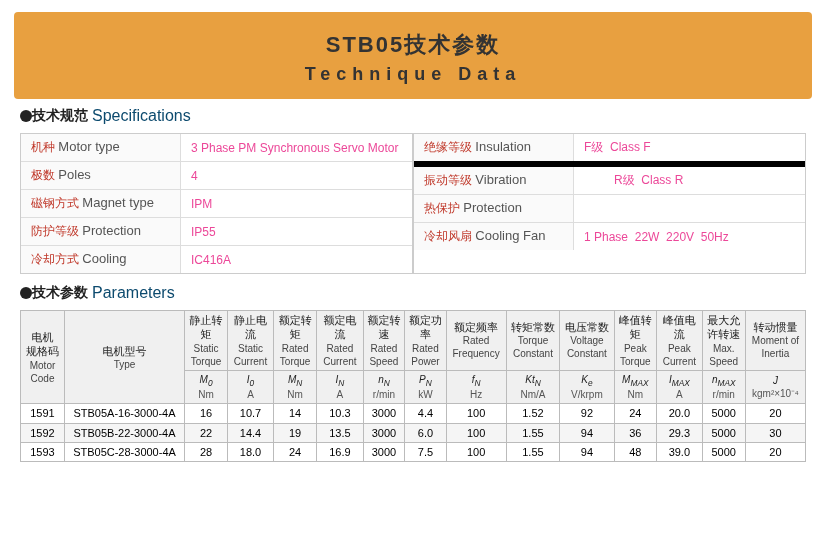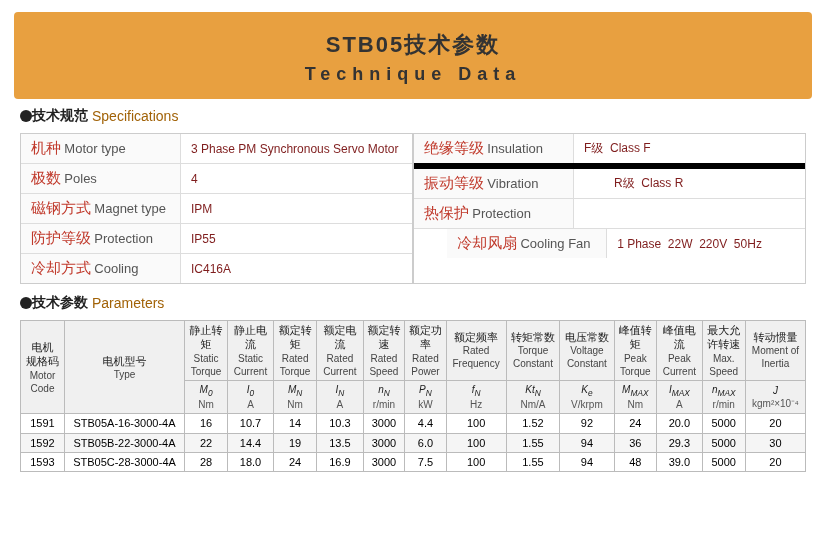--- a/index.html
+++ b/index.html
@@ -47,44 +47,44 @@
       border-radius: 50%;
       display: inline-block;
       flex-shrink: 0;
     }
     .section-label-cn {
       font-size: 14px;
       font-weight: bold;
       color: #222;
     }
     .section-label-en {
-      font-size: 14px;
-      color: #a16207;
+      font-size: 16px;
+      color: #0c4a6e;
     }
     .spec-label {
       width: 160px;
       padding: 5px 10px;
       background: #fafafa;
       border-right: 1px solid #ddd;
       flex-shrink: 0;
     }
     .spec-label .cn {
       color: #c0392b;
-      font-size: 15px;
+      font-size: 12px;
     }
     .spec-label .en {
       color: #555;
       font-size: 13px;
     }
     .spec-value {
       padding: 5px 10px;
       display: flex;
       align-items: center;
       font-size: 12px;
-      color: #7f1d1d;
+      color: #ec4899;
     }
     .params-section {
       padding: 6px 20px 4px;
     }
     table.params {
       width: 100%;
       border-collapse: collapse;
       font-size: 11px;
     }
     table.params th, table.params td {
@@ -175,21 +175,21 @@
           <span class="en"> Vibration</span>
         </div>
         <div class="spec-value">R级&nbsp; Class R</div>
       </div>
       <div style="display:flex; border-bottom:1px solid #ddd;flex-direction:column;">
         <div class="spec-label">
           <span class="cn">热保护</span>
           <span class="en"> Protection</span>
         </div>
       </div>
-      <div style="display:flex;justify-content:center;">
+      <div style="display:flex;">
         <div class="spec-label" style="padding-top:5px; padding-bottom:5px;">
           <span class="cn">冷却风扇</span>
           <span class="en"> Cooling Fan</span>
         </div>
         <div class="spec-value">1 Phase&nbsp; 22W&nbsp; 220V&nbsp; 50Hz</div>
       </div>
     </div>
   </div>
 </div>
 

